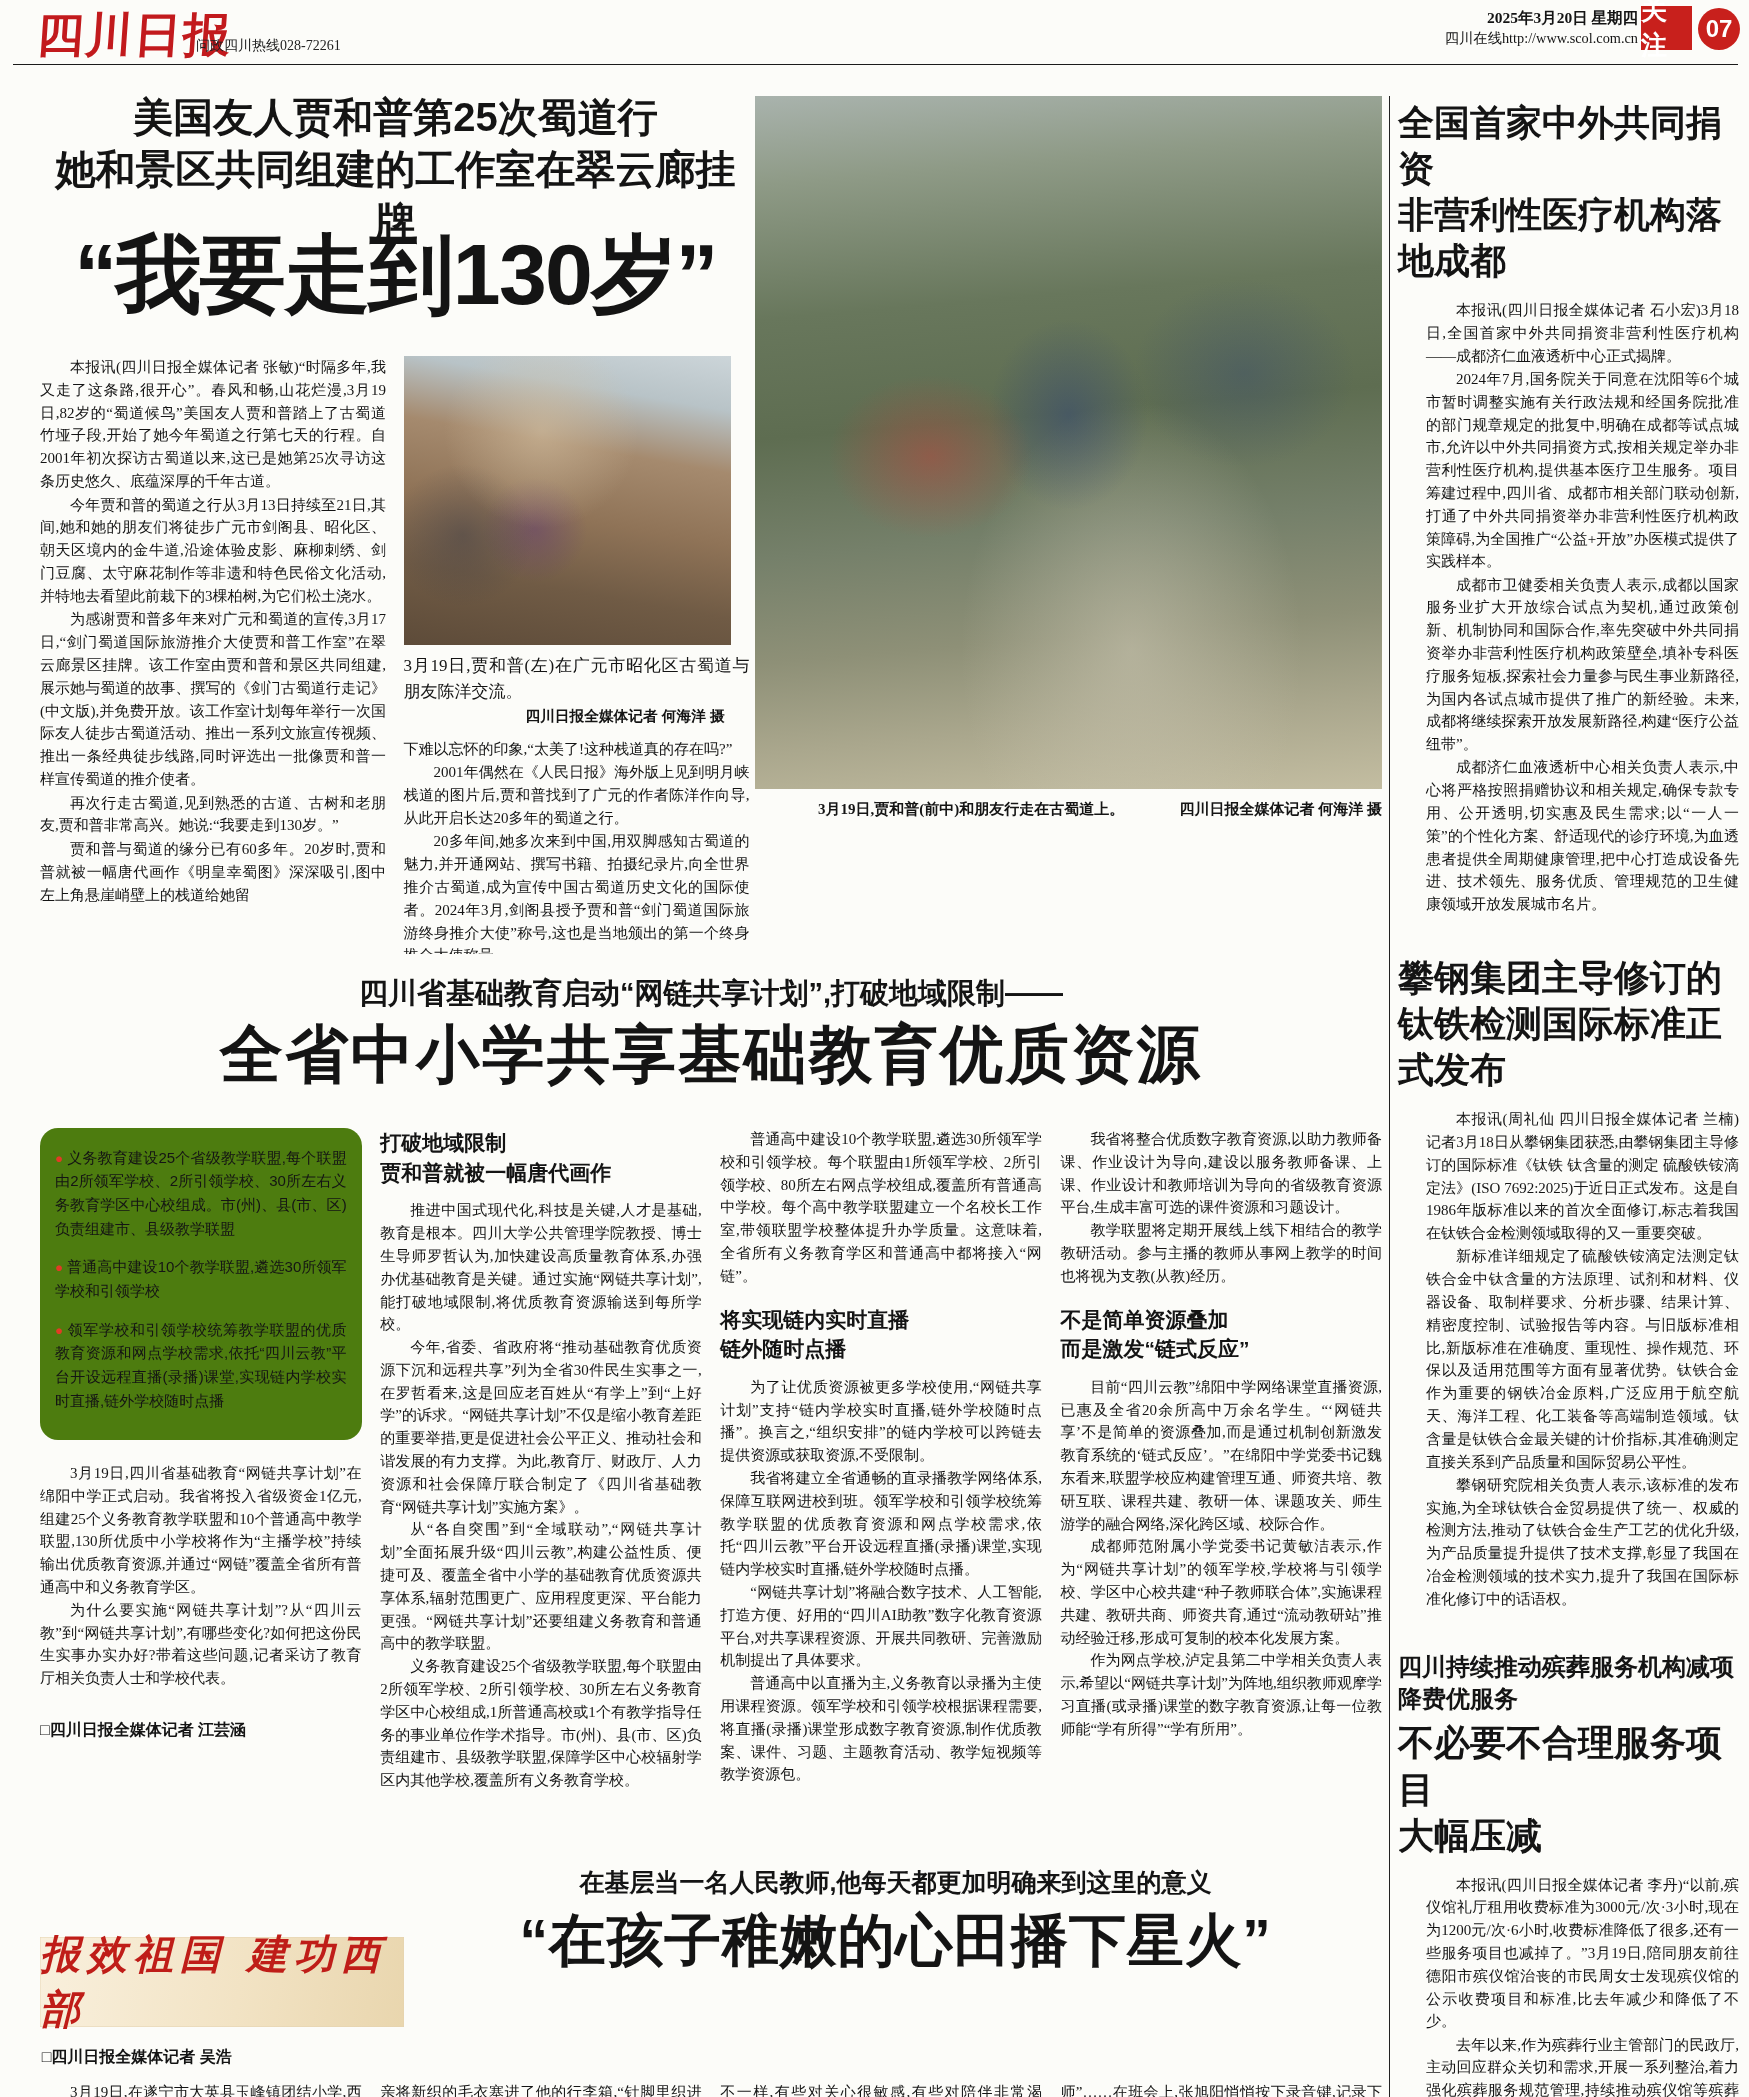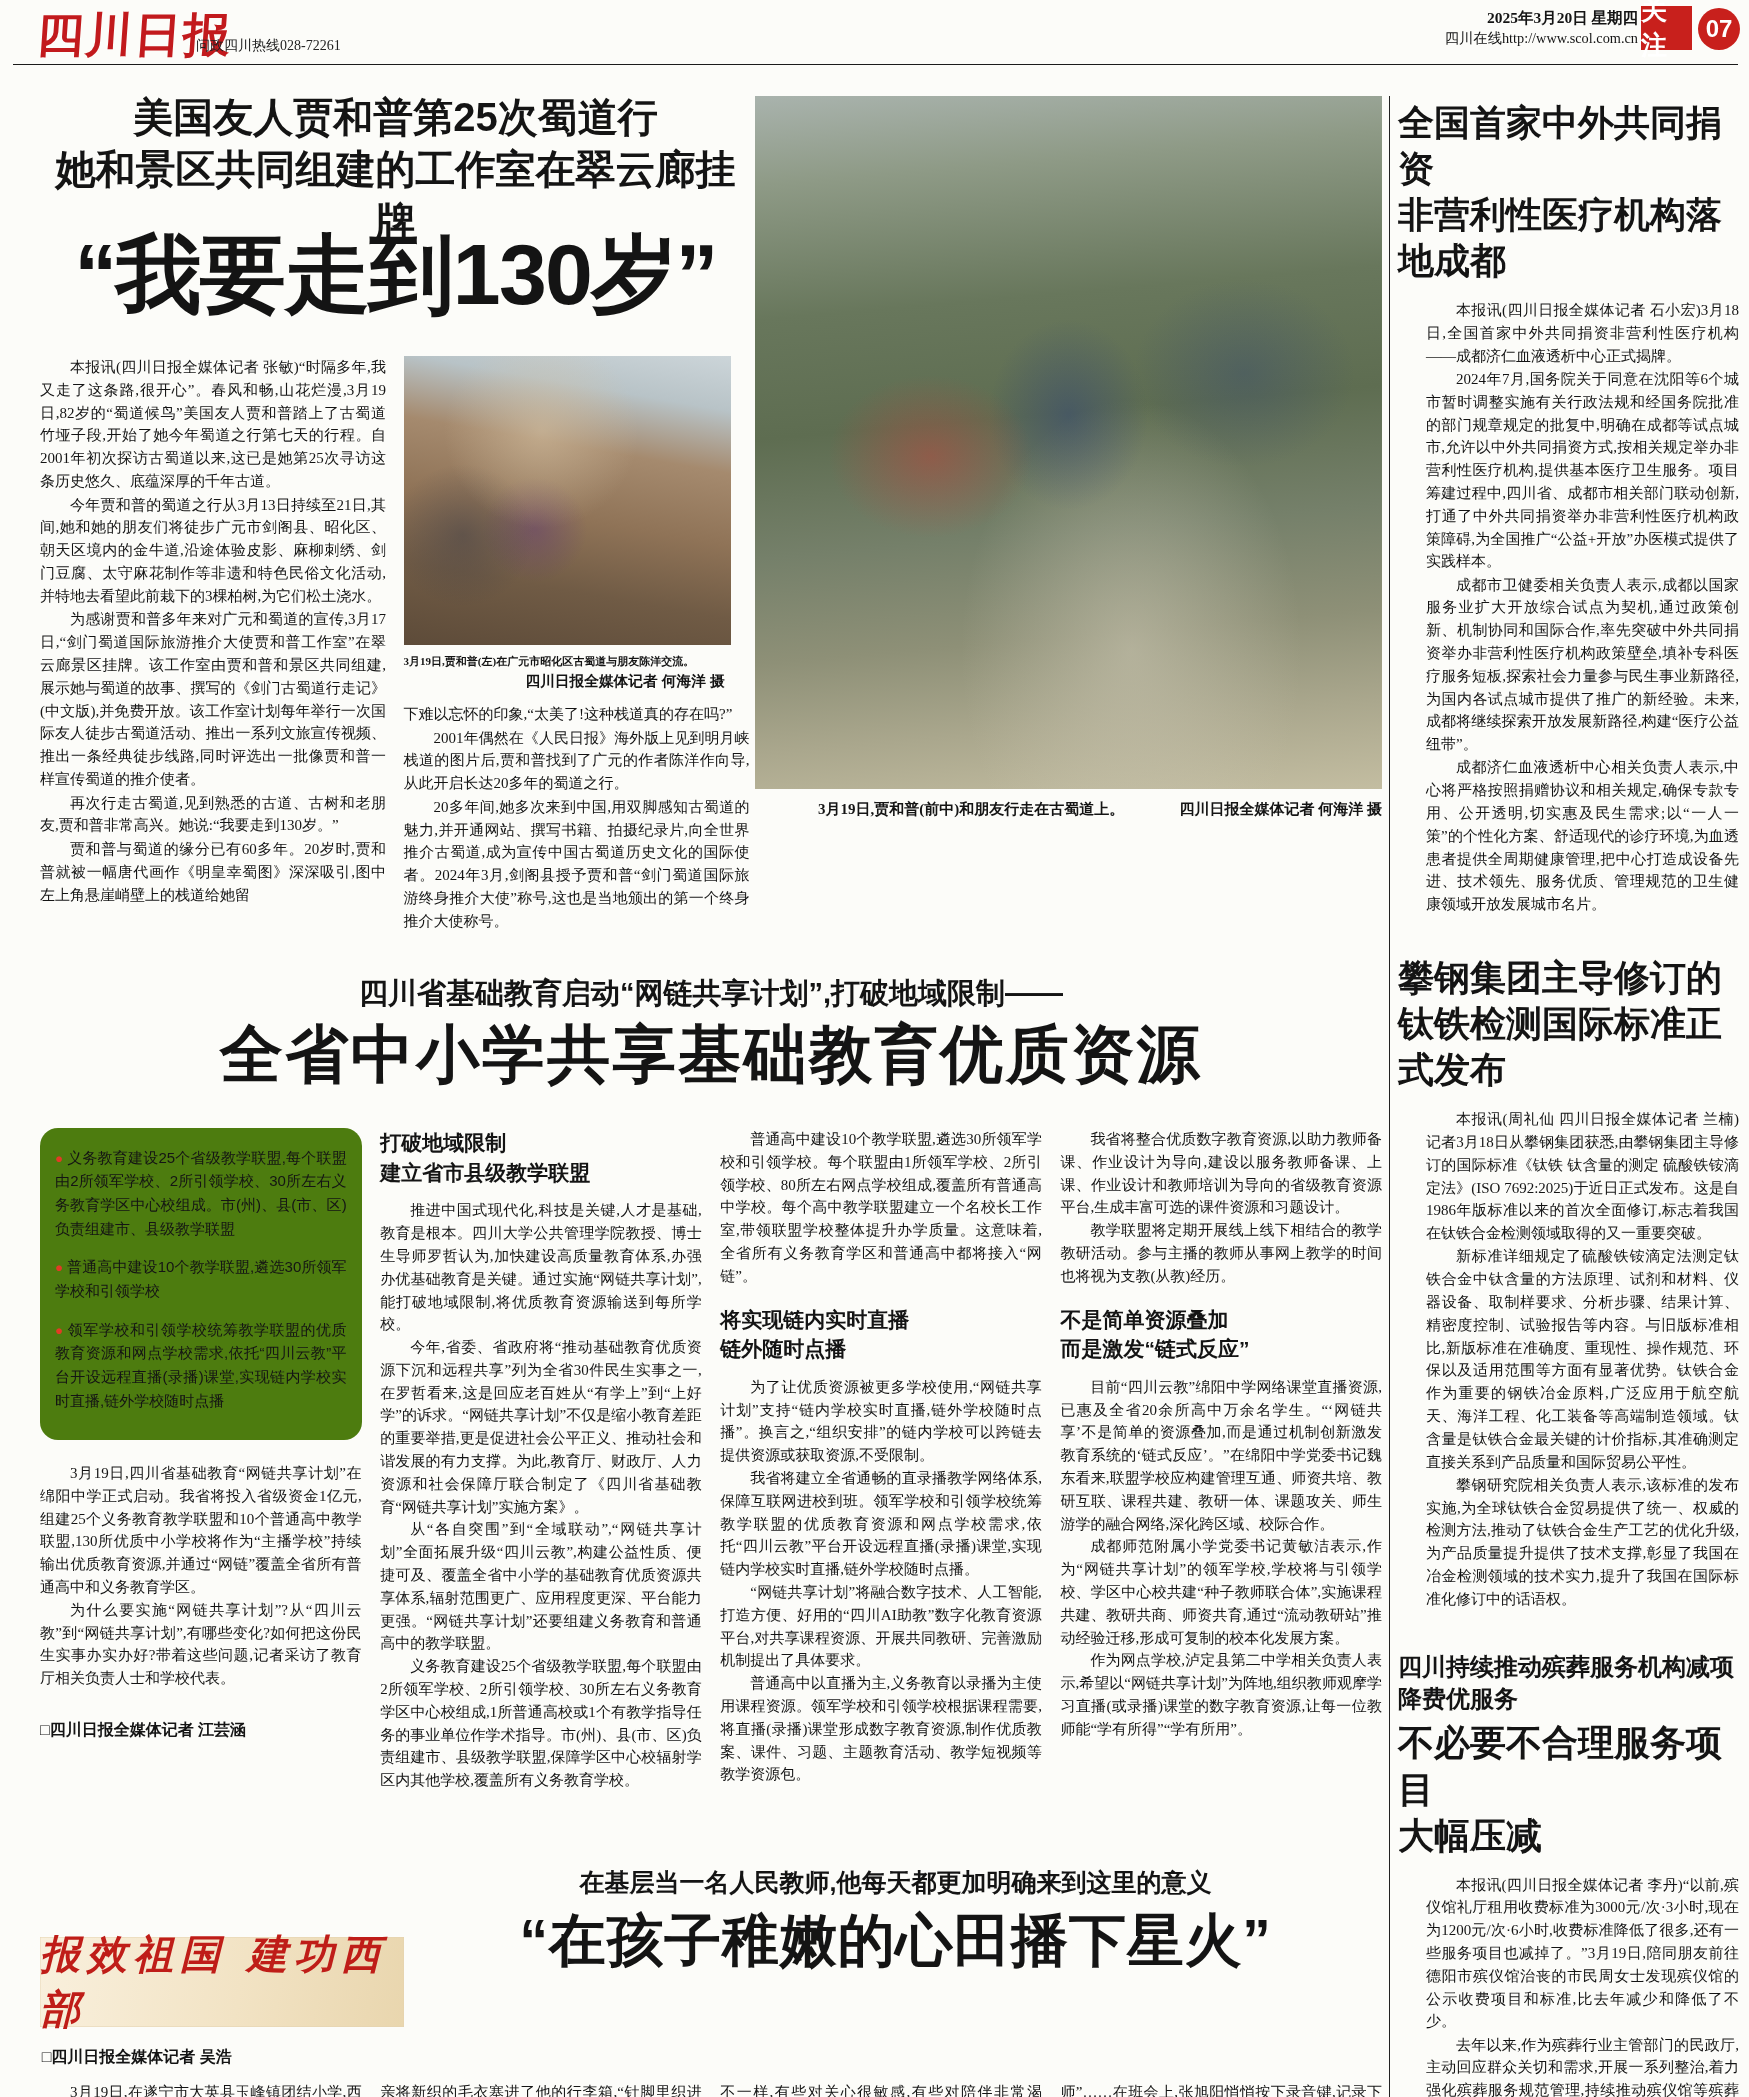--- a/index.html
+++ b/index.html
@@ -27,21 +27,21 @@
   .lead-headline{left:40px;top:208px;width:711px;font-size:86px;line-height:1.55;text-align:center;font-weight:bold;letter-spacing:-1.7px;}
   .lead-cols{left:40px;top:356px;width:711px;height:598px;display:flex;gap:17.6px;overflow:hidden;}
   .lead-col{width:346px;}
   .lead-col p.bd{margin-bottom:0.8px;}
   .inset-photo{width:327px;height:289px;margin-bottom:8.4px;
      background:
        radial-gradient(circle at 42% 26%, rgba(216,196,164,.55), transparent 34%),
        radial-gradient(circle at 18% 62%, rgba(60,60,70,.45), transparent 22%),
        radial-gradient(circle at 40% 60%, rgba(90,50,120,.4), transparent 20%),
        linear-gradient(190deg,#ccd5d9 0%,#b8c3c7 16%,#a58a6e 34%,#8f7357 55%,#705b45 76%,#5d4b39 100%);}
-  .inset-cap{font-size:11px;line-height:1.5;font-weight:bold;text-align:justify;}
+  .inset-cap{font-size:17px;line-height:1.5;font-weight:normal;text-align:justify;}
   .inset-credit{font-size:14.7px;font-weight:bold;text-align:right;padding-right:25px;margin:2.5px 0 11.7px 0;
      font-family:"Liberation Sans",sans-serif;}
   .lead-photo{left:755px;top:96px;width:627px;height:693px;
      background:
        radial-gradient(ellipse at 28% 52%, rgba(205,60,55,.4), transparent 16%),
        radial-gradient(ellipse at 50% 46%, rgba(45,65,120,.45), transparent 18%),
        radial-gradient(ellipse at 78% 40%, rgba(50,70,115,.35), transparent 16%),
        radial-gradient(ellipse at 60% 80%, rgba(205,200,180,.55), transparent 32%),
        linear-gradient(175deg,#a9b3ad 0%,#8e9a86 12%,#68775c 30%,#5e6d51 46%,#75806a 62%,#8e9077 76%,#aaa78d 88%,#c3bda1 100%);}
   .lead-photo-cap{left:755px;top:800px;width:627px;display:flex;justify-content:space-between;
@@ -148,21 +148,21 @@
       <div class="edu-colA-text">
         <p class="bd">3月19日,四川省基础教育“网链共享计划”在绵阳中学正式启动。我省将投入省级资金1亿元,组建25个义务教育教学联盟和10个普通高中教学联盟,130所优质中小学校将作为“主播学校”持续输出优质教育资源,并通过“网链”覆盖全省所有普通高中和义务教育学区。</p>
         <p class="bd">为什么要实施“网链共享计划”?从“四川云教”到“网链共享计划”,有哪些变化?如何把这份民生实事办实办好?带着这些问题,记者采访了教育厅相关负责人士和学校代表。</p>
       </div>
       <div class="edu-byline">□四川日报全媒体记者 江芸涵</div>
     </div>
 
     <div class="edu-col">
       <div class="subhead">
         <div>打破地域限制</div>
-        <div>建立省市县级教学联盟</div>
+        <div>贾和普就被一幅唐代画作</div>
       </div>
       <p class="bd">推进中国式现代化,科技是关键,人才是基础,教育是根本。四川大学公共管理学院教授、博士生导师罗哲认为,加快建设高质量教育体系,办强办优基础教育是关键。通过实施“网链共享计划”,能打破地域限制,将优质教育资源输送到每所学校。</p>
       <p class="bd">今年,省委、省政府将“推动基础教育优质资源下沉和远程共享”列为全省30件民生实事之一,在罗哲看来,这是回应老百姓从“有学上”到“上好学”的诉求。“网链共享计划”不仅是缩小教育差距的重要举措,更是促进社会公平正义、推动社会和谐发展的有力支撑。为此,教育厅、财政厅、人力资源和社会保障厅联合制定了《四川省基础教育“网链共享计划”实施方案》。</p>
       <p class="bd">从“各自突围”到“全域联动”,“网链共享计划”全面拓展升级“四川云教”,构建公益性质、便捷可及、覆盖全省中小学的基础教育优质资源共享体系,辐射范围更广、应用程度更深、平台能力更强。“网链共享计划”还要组建义务教育和普通高中的教学联盟。</p>
       <p class="bd">义务教育建设25个省级教学联盟,每个联盟由2所领军学校、2所引领学校、30所左右义务教育学区中心校组成,1所普通高校或1个有教学指导任务的事业单位作学术指导。市(州)、县(市、区)负责组建市、县级教学联盟,保障学区中心校辐射学区内其他学校,覆盖所有义务教育学校。</p>
     </div>
 
     <div class="edu-col">
       <p class="bd">普通高中建设10个教学联盟,遴选30所领军学校和引领学校。每个联盟由1所领军学校、2所引领学校、80所左右网点学校组成,覆盖所有普通高中学校。每个高中教学联盟建立一个名校长工作室,带领联盟学校整体提升办学质量。这意味着,全省所有义务教育学区和普通高中都将接入“网链”。</p>
       <div class="subhead mid">

